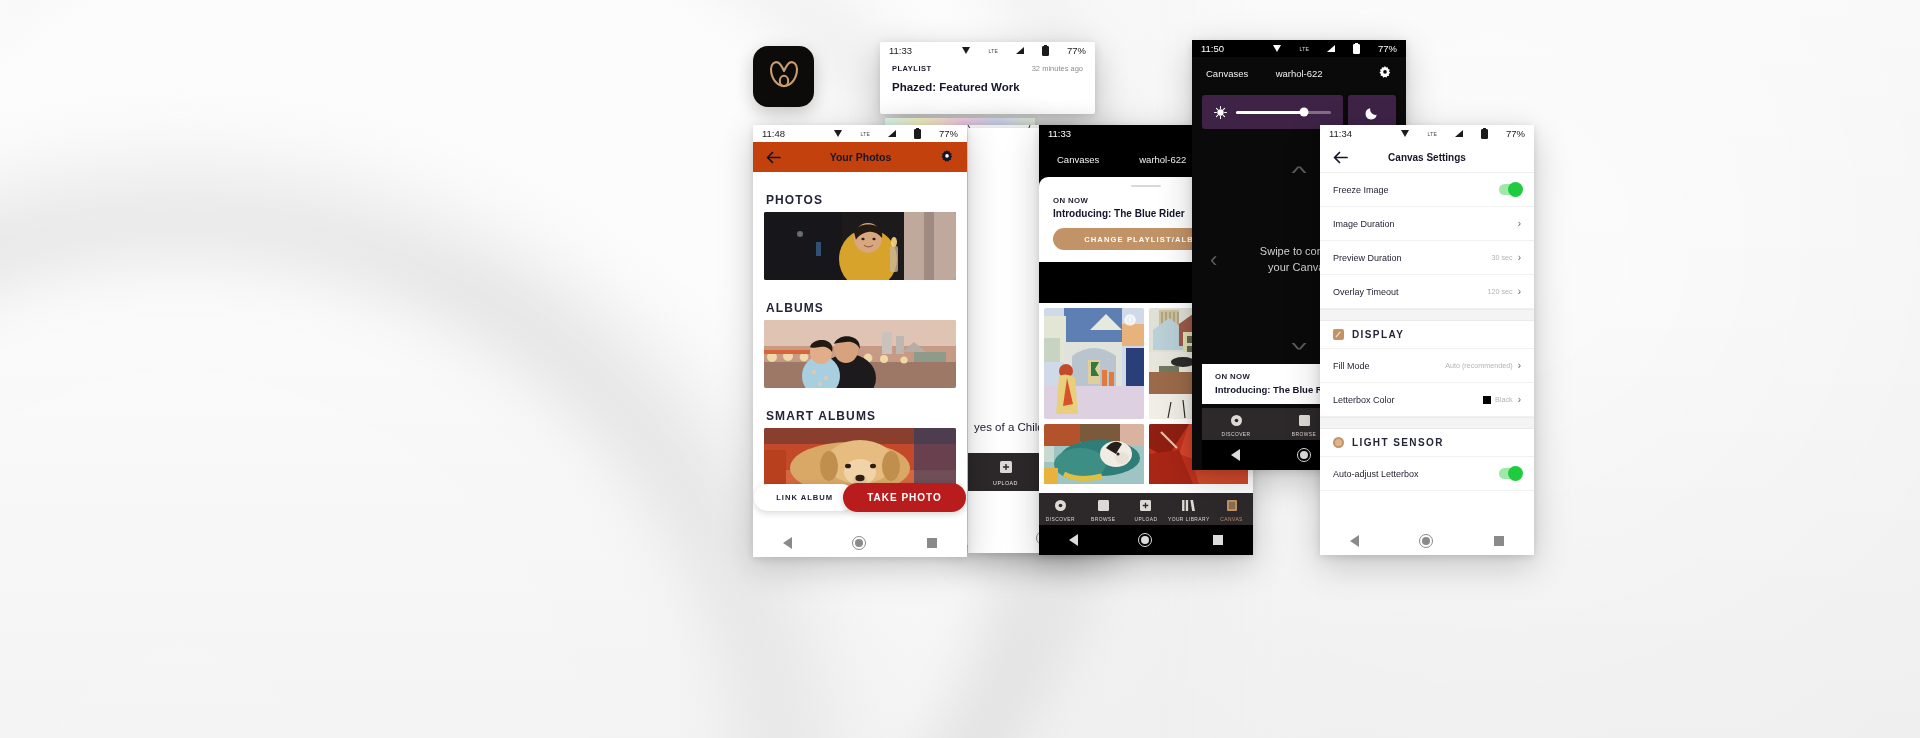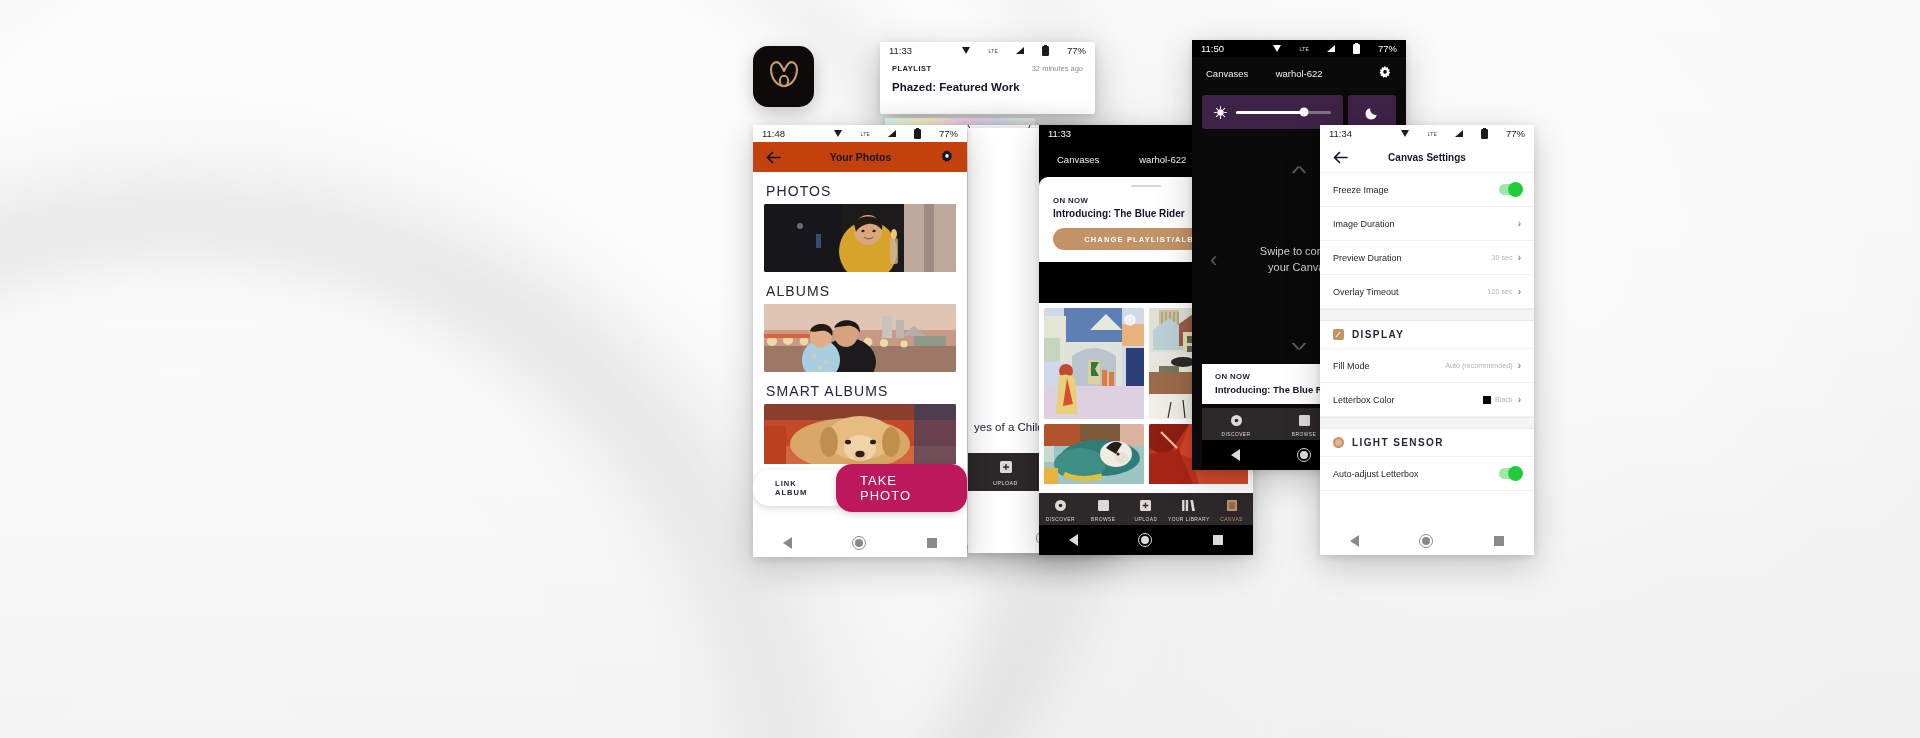--- a/index.html
+++ b/index.html
@@ -76,26 +76,26 @@
   #libph .eyes{position:absolute;left:6px;bottom:120px;font-size:11.5px;color:#1b1b2e;white-space:nowrap;}
   #libph .tabs{position:absolute;left:0;right:0;bottom:62px;height:38px;background:#2d282a;display:flex;align-items:center;}
   #libph .tab{flex:1;text-align:center;color:#e8e4e0;}
   #libph .tab .tl{font-size:5.3px;letter-spacing:.5px;margin-top:3px;}
   #libph .nb{position:absolute;left:0;right:0;bottom:0;height:30px;background:#fff;display:flex;align-items:center;justify-content:center;}
 
   
   #photos{left:753px;top:125px;width:214px;height:432px;}
   #photos .appbar{height:30px;display:flex;align-items:center;justify-content:space-between;padding:0 13px;background:#c2410c;}
   #photos .title{font-size:10.5px;font-weight:bold;color:#171728;}
-  #photos .sec{font-size:14px;font-weight:normal;letter-spacing:1.1px;color:#25253a;margin:11px 0 5px 13px;}
+  #photos .sec{font-size:12px;font-weight:bold;letter-spacing:1.1px;color:#25253a;margin:21px 0 5px 13px;}
   #photos .thumb{margin:0 11px;height:68px;border-radius:2px;overflow:hidden;position:relative;}
   #photos .btnrow{position:absolute;left:0;right:0;bottom:45px;display:flex;justify-content:center;align-items:center;}
   #photos .btn-link{background:#fff;border-radius:16px;padding:9px 22px;font-size:7.6px;font-weight:bold;letter-spacing:1px;color:#24243a;
     box-shadow:0 2px 7px rgba(0,0,0,.16);margin-right:-12px;}
-  #photos .btn-take{background:#be185d;border-radius:16px;padding:9px 24px;font-size:13px;font-weight:normal;letter-spacing:1px;color:#fff;
+  #photos .btn-take{background:#b91c1c;border-radius:16px;padding:9px 24px;font-size:10px;font-weight:bold;letter-spacing:1px;color:#fff;
     box-shadow:0 2px 7px rgba(0,0,0,.18);position:relative;}
   #photos .navbar{position:absolute;left:0;right:0;bottom:0;}
 
   
   #canvas{left:1039px;top:125px;width:214px;height:430px;background:#000;}
   #canvas .hdr{height:34px;display:flex;align-items:center;padding:0 18px;color:#f2f2f2;gap:40px;font-size:9.5px;}
   #canvas .sheet{position:absolute;left:0;right:0;top:52px;background:#fff;border-radius:9px 9px 0 0;padding:8px 14px 12px;}
   #canvas .grab{width:30px;height:2px;background:#d8d8d8;border-radius:2px;margin:0 auto 9px;}
   #canvas .onnow{font-size:7.8px;font-weight:600;letter-spacing:.4px;color:#1e1e30;}
   #canvas .ttl{font-size:10px;font-weight:bold;color:#14142a;margin-top:3px;}

